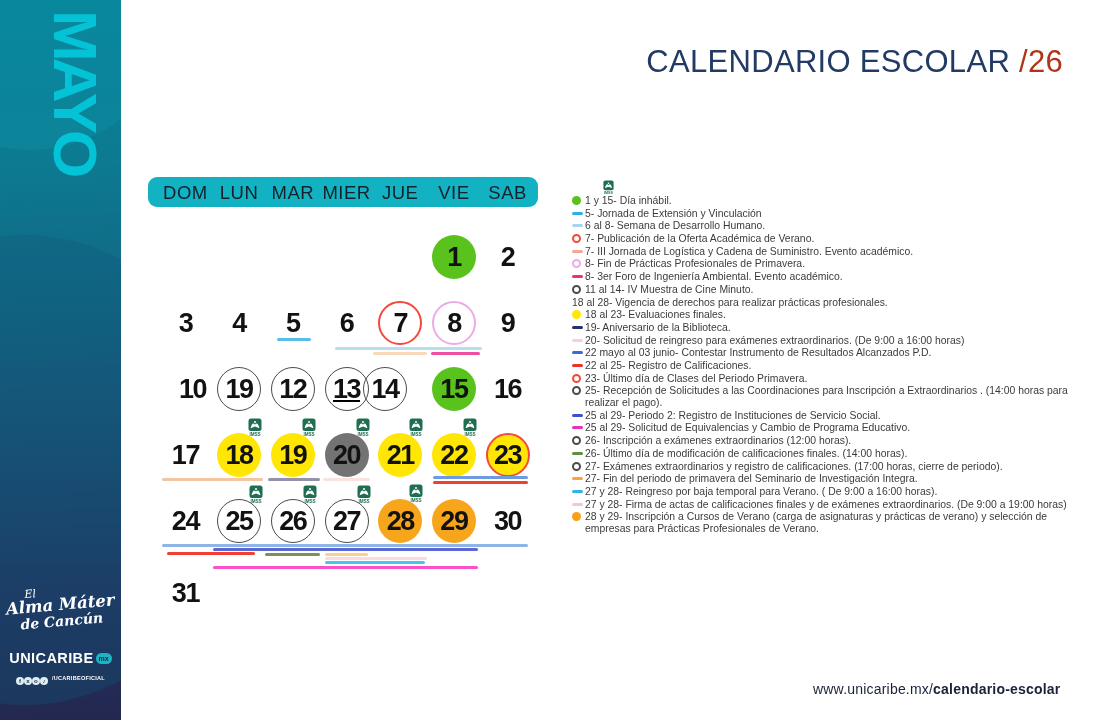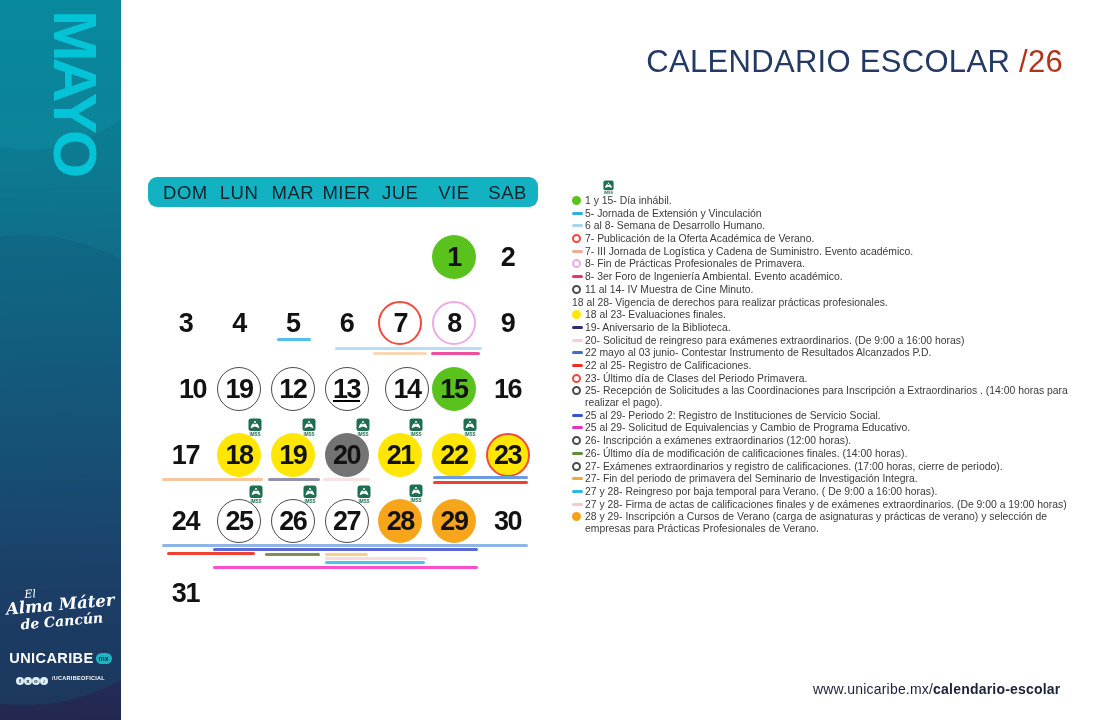--- a/index.html
+++ b/index.html
@@ -131,21 +131,21 @@
       </div>
       <div class="day" style="left: 217.1px; top: 367px; border: 1.6px solid rgb(75, 75, 75);">
         <span class="num">19</span>
       </div>
       <div class="day" style="left: 270.8px; top: 367px; border: 1.6px solid rgb(75, 75, 75);">
         <span class="num">12</span>
       </div>
       <div class="day" style="left: 324.5px; top: 367px; border: 1.6px solid rgb(75, 75, 75); text-decoration: underline;">
         <span class="num">13</span>
       </div>
-      <div class="day" style="left: 385px; top: 367px; border: 1.6px solid rgb(75, 75, 75); align-items: center;">
+      <div class="day" style="left: 363px; top: 367px; border: 1.6px solid rgb(75, 75, 75); align-items: center;">
         <span class="num">14</span>
       </div>
       <div class="day" style="left: 431.9px; top: 367px; background: rgb(89, 194, 29);">
         <span class="num">15</span>
       </div>
       <div class="day" style="left: 485.6px; top: 367px;">
         <span class="num">16</span>
       </div>
       <div class="day" style="left: 163.4px; top: 433px; align-items: center;">
         <span class="num">17</span>

